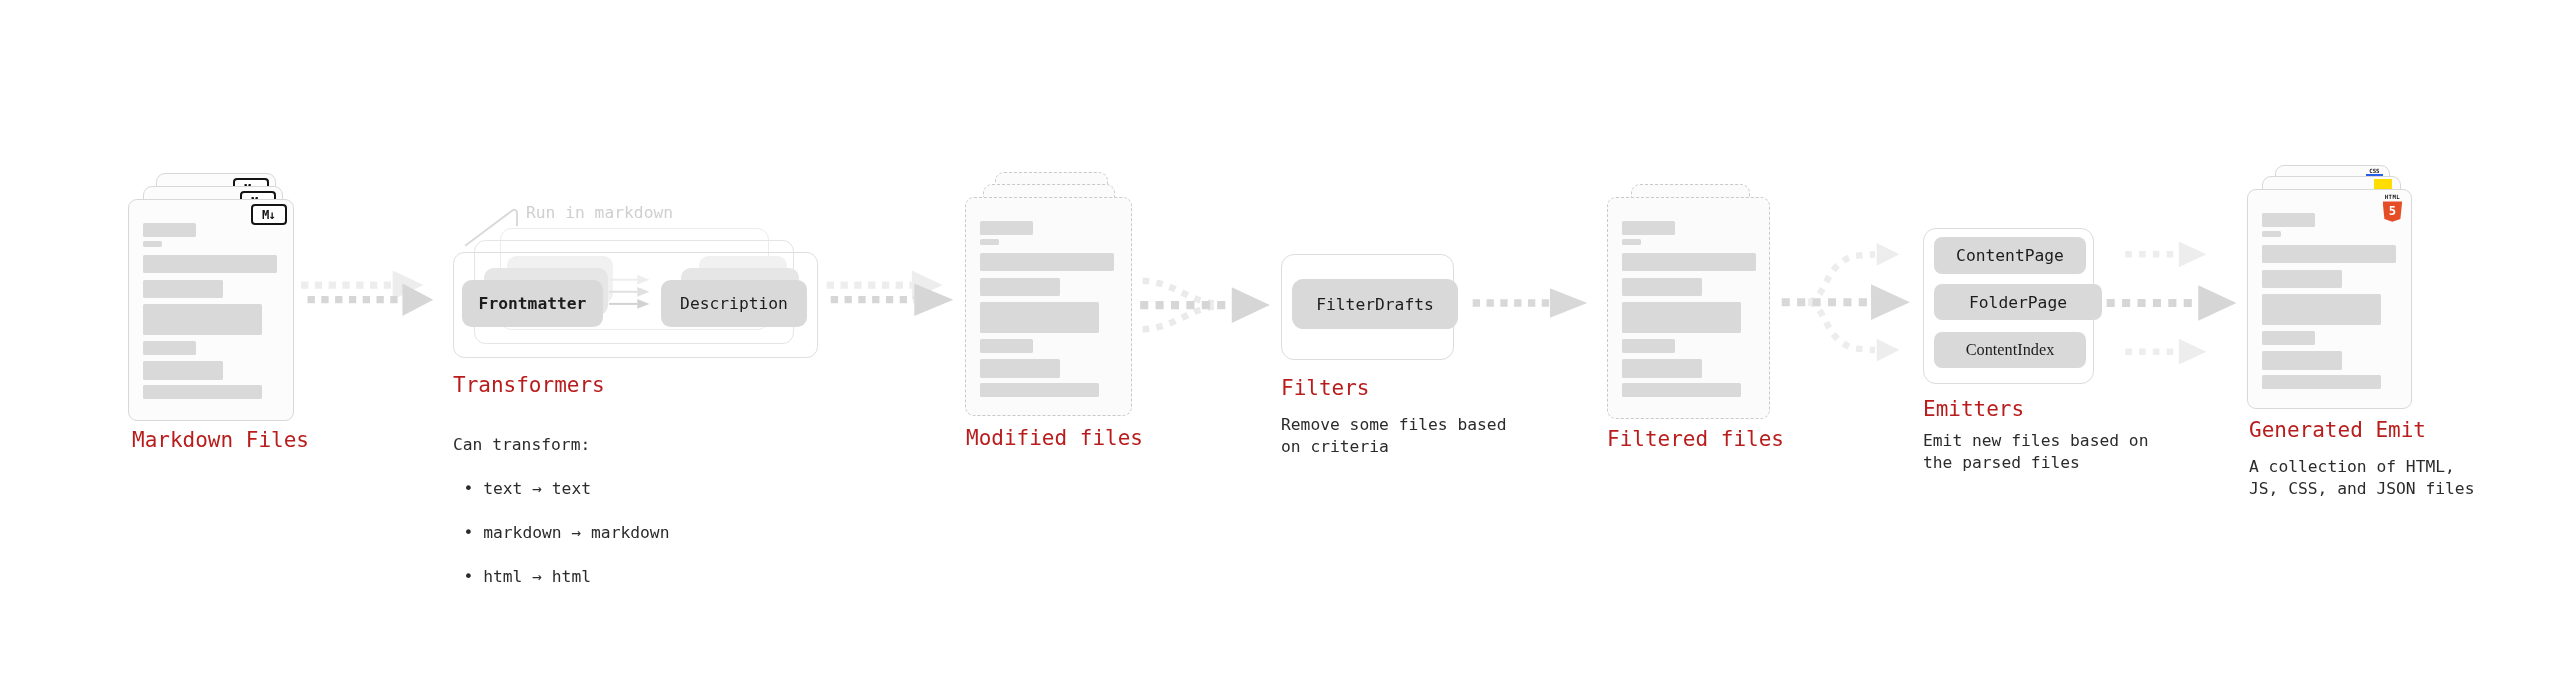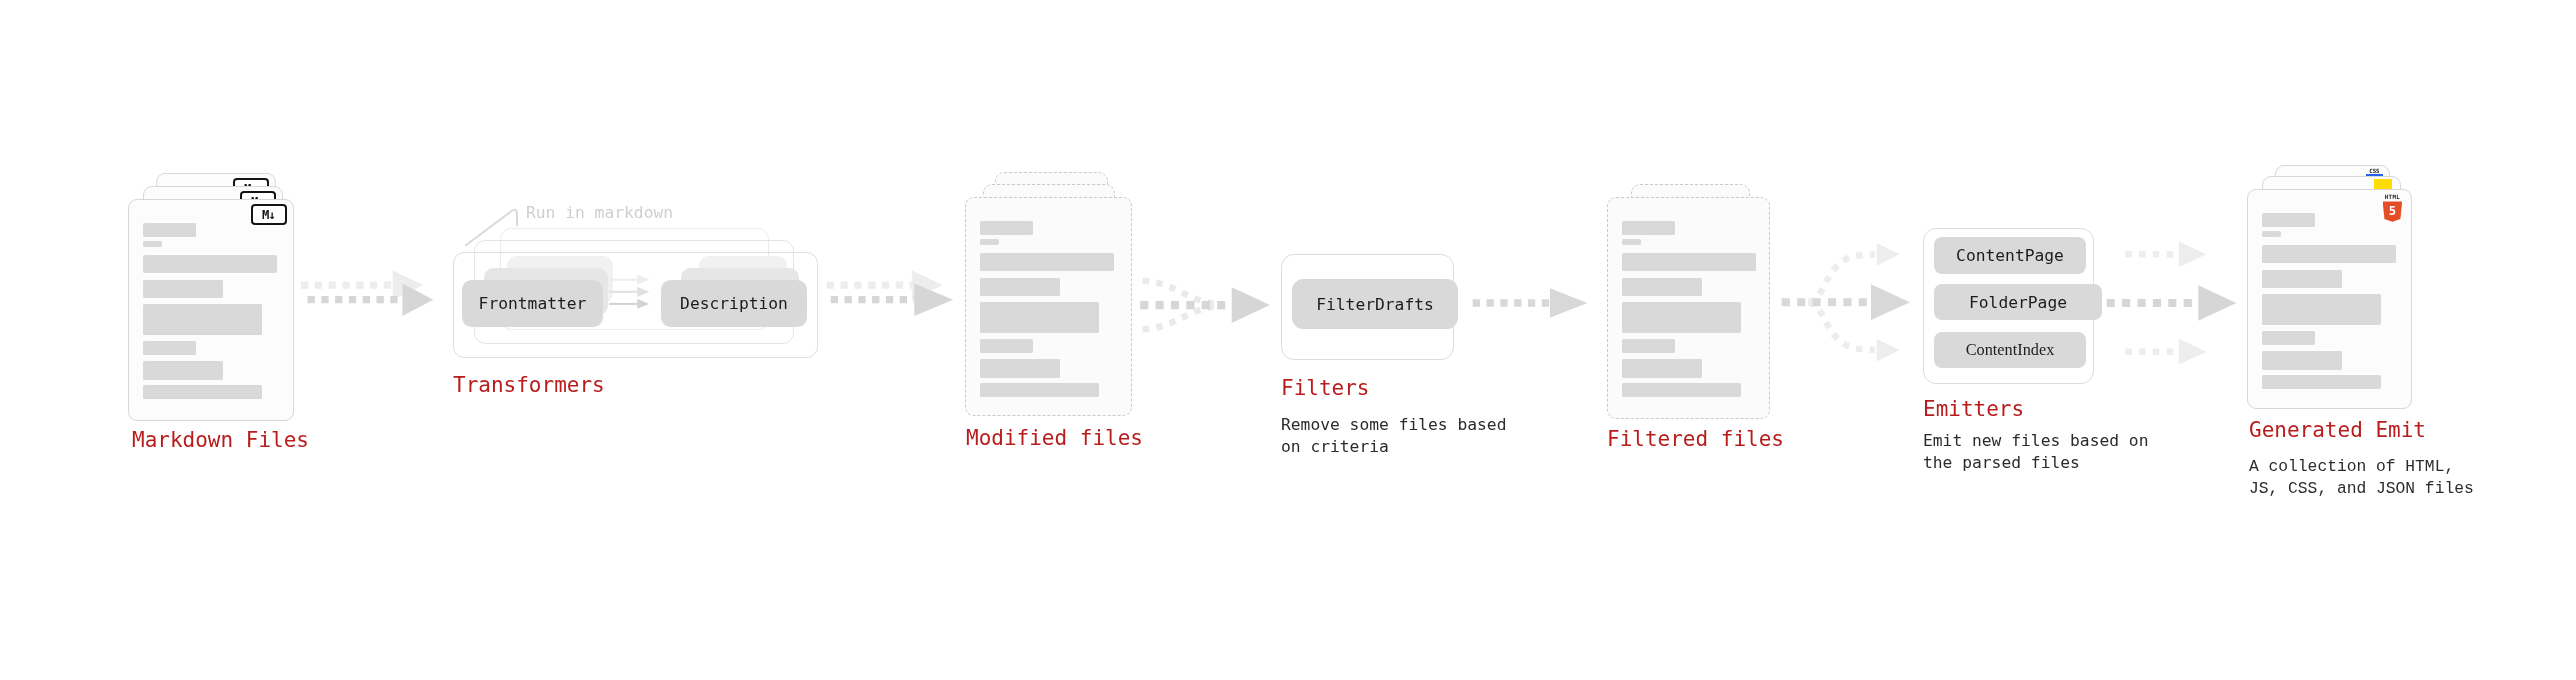--- a/index.html
+++ b/index.html
@@ -104,36 +104,42 @@
     <path d="M 15,60 L 71,18 Q 79,12 79,21 L 79,36" fill="none" stroke="#dadada" stroke-width="2.5" stroke-linejoin="round"></path>
   </svg>
   <div class="note" style="left:526px;top:204px;">Run in markdown</div>
 
   <div class="tbox" style="left:500px;top:228px;width:269px;height:102px;border:1.6px solid #ececec;"></div>
   <div class="tbox" style="left:474px;top:240px;width:320px;height:104px;border:1.6px solid #e5e5e5;"></div>
   <div class="tbox" style="left:453px;top:252px;width:365px;height:106px;border:1.6px solid #dedede;"></div>
 
   <div class="pill ghost2" style="left:507px;top:256px;width:106px;height:47px;"></div>
   <div class="pill ghost1" style="left:484px;top:268px;width:124px;height:47px;"></div>
-  <div class="pill" style="left:462px;top:280px;width:141px;height:47px;">Frontmatter</div>
+  <div class="pill" style="left:462px;top:280px;width:141px;height:47px;font-weight:bold;">Frontmatter</div>
 
   <svg class="abs" style="left:605px;top:270px;" width="50" height="42" viewBox="0 0 62 52">
     <line x1="5" y1="12" x2="40" y2="12" stroke="#ededed" stroke-width="2.5"></line>
       <polygon points="40,6 55,12 40,18" fill="#ededed"></polygon>
     <line x1="5" y1="27" x2="40" y2="27" stroke="#e0e0e0" stroke-width="2.5"></line>
       <polygon points="40,21 55,27 40,33" fill="#e0e0e0"></polygon>
     <line x1="5" y1="42" x2="40" y2="42" stroke="#d2d2d2" stroke-width="2.5"></line>
       <polygon points="40,36 55,42 40,48" fill="#d2d2d2"></polygon>
   </svg>
 
   <div class="pill ghost2" style="left:699px;top:256px;width:88px;height:47px;"></div>
   <div class="pill ghost1" style="left:681px;top:268px;width:118px;height:47px;"></div>
   <div class="pill" style="left:661px;top:280px;width:146px;height:47px;">Description</div>
 
   <div class="stage-label" style="left:453px;top:373px;">Transformers</div>
+  <div class="desc" style="left:453px;top:412px;">
+    <div>Can transform:</div>
+    <div class="bullet">• text → text</div>
+    <div class="bullet">• markdown → markdown</div>
+    <div class="bullet">• html → html</div>
+  </div>
 
   <svg class="abs" style="left:821px;top:264px;" width="142" height="73" viewBox="0 0 175 90">
     <line x1="7" y1="26" x2="112" y2="26" stroke="#ededed" stroke-width="9" stroke-dasharray="9 8"></line>
     <polygon points="112,8 150,26 112,44" fill="#ededed"></polygon>
     <line x1="12" y1="44" x2="115" y2="44" stroke="#d6d6d6" stroke-width="9" stroke-dasharray="9 8"></line>
     <polygon points="115,24 163,44 115,64" fill="#d6d6d6"></polygon>
   </svg>
 
   <div>
     <div class="card dashed" style="left:995px;top:172px;width:113px;height:219px;"></div>
@@ -228,17 +234,17 @@
         <i class="b2"></i>
         <i class="b3"></i>
         <i class="b4"></i>
         <i class="b5"></i>
         <i class="b6"></i>
         <i class="b7"></i>
         <i class="b8"></i>
     </div>
   </div>
   <div class="stage-label" style="left:2249px;top:418px;">Generated Emit</div>
-  <div class="desc" style="left:2249px;top:456px;font-family:Liberation Mono, monospace;">A collection of HTML,
+  <div class="desc" style="left:2249px;top:456px;">A collection of HTML,
 JS, CSS, and JSON files</div>
 
 </div>
 
 
 </body></html>

